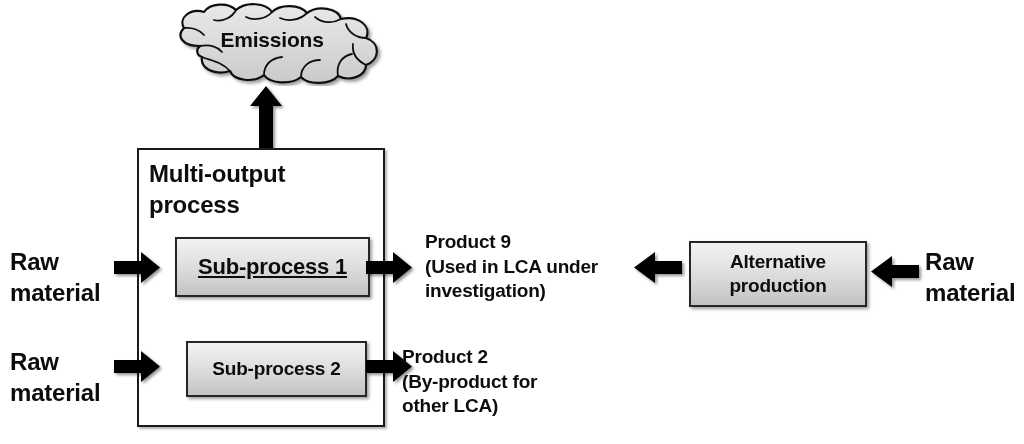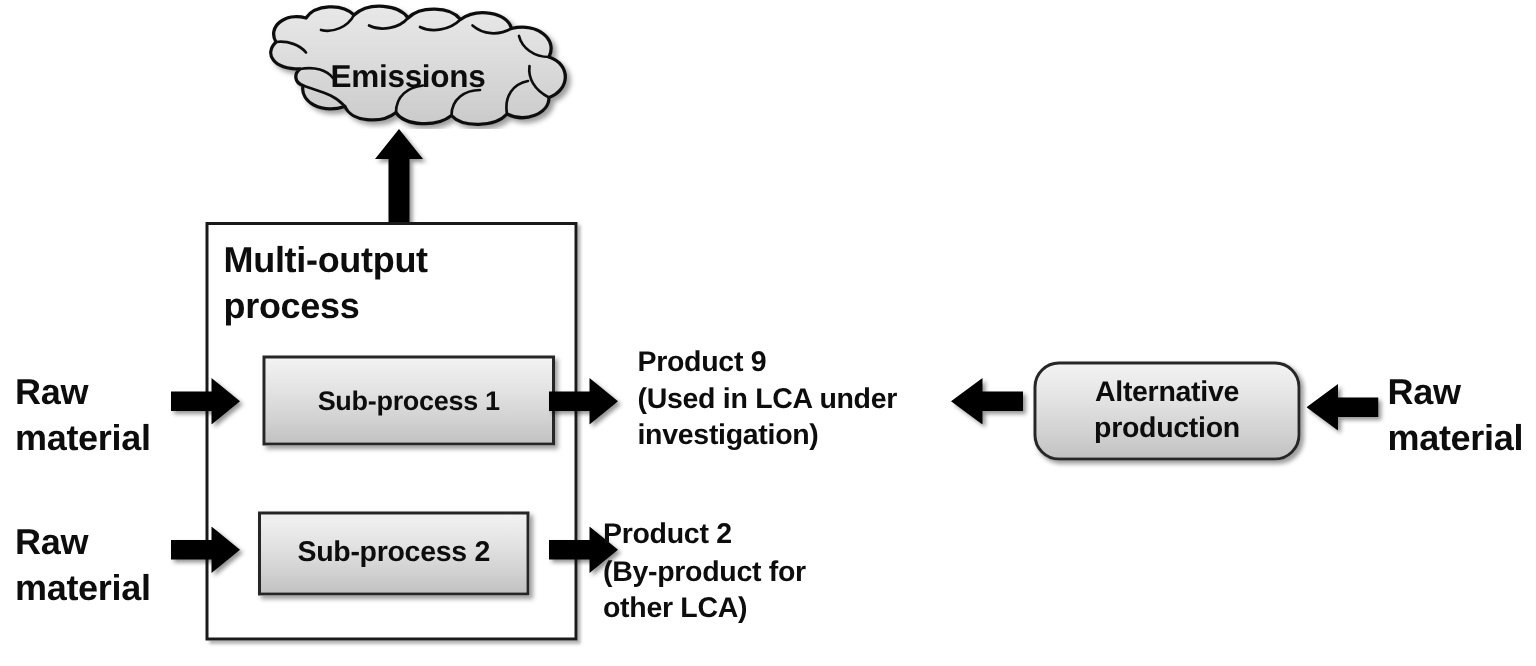--- a/index.html
+++ b/index.html
@@ -44,21 +44,20 @@
     position: absolute;
     left: 0;
     top: 26px;
     width: 224px;
     text-align: center;
     font-size: 21px;
     font-weight: bold;
     color: #0d0d0d;
     font-family: "Liberation Sans", sans-serif;
     letter-spacing: -0.2px;
-    margin-top: 12px;
   }
 
   
   #multi-output-box {
     position: absolute;
     left: 137px;
     top: 148px;
     width: 248px;
     height: 279px;
     border: 2px solid #1a1a1a;
@@ -83,23 +82,23 @@
     align-items: center;
     justify-content: center;
     text-align: center;
     font-weight: bold;
     color: #0d0d0d;
     font-family: "Liberation Sans", sans-serif;
     line-height: 1.25;
     letter-spacing: -0.2px;
     white-space: pre-line;
   }
-  #sub-process-1 { left: 175px; top: 237px; width: 195px; height: 60px; font-size: 18px; }
-  #sub-process-2 { left: 172px; top: 341px; width: 181px; height: 56px; font-size: 19px; }
-  #alternative-production { left: 689px; top: 241px; width: 178px; height: 66px; font-size: 19px; border-radius: 17px; }
+  #sub-process-1 { left: 175px; top: 237px; width: 195px; height: 60px; font-size: 22px; text-decoration: underline; }
+  #sub-process-2 { left: 186px; top: 341px; width: 181px; height: 56px; font-size: 19px; }
+  #alternative-production { left: 689px; top: 241px; width: 178px; height: 66px; font-size: 19px; }
 
   
   .arrow {
     position: absolute;
     filter: drop-shadow(2px 2px 1.5px rgba(0,0,0,0.42));
   }
   .arrow svg { display: block; }
 
   
   #raw-material-1 { left: 10px;  top: 246px; width: 120px; }

